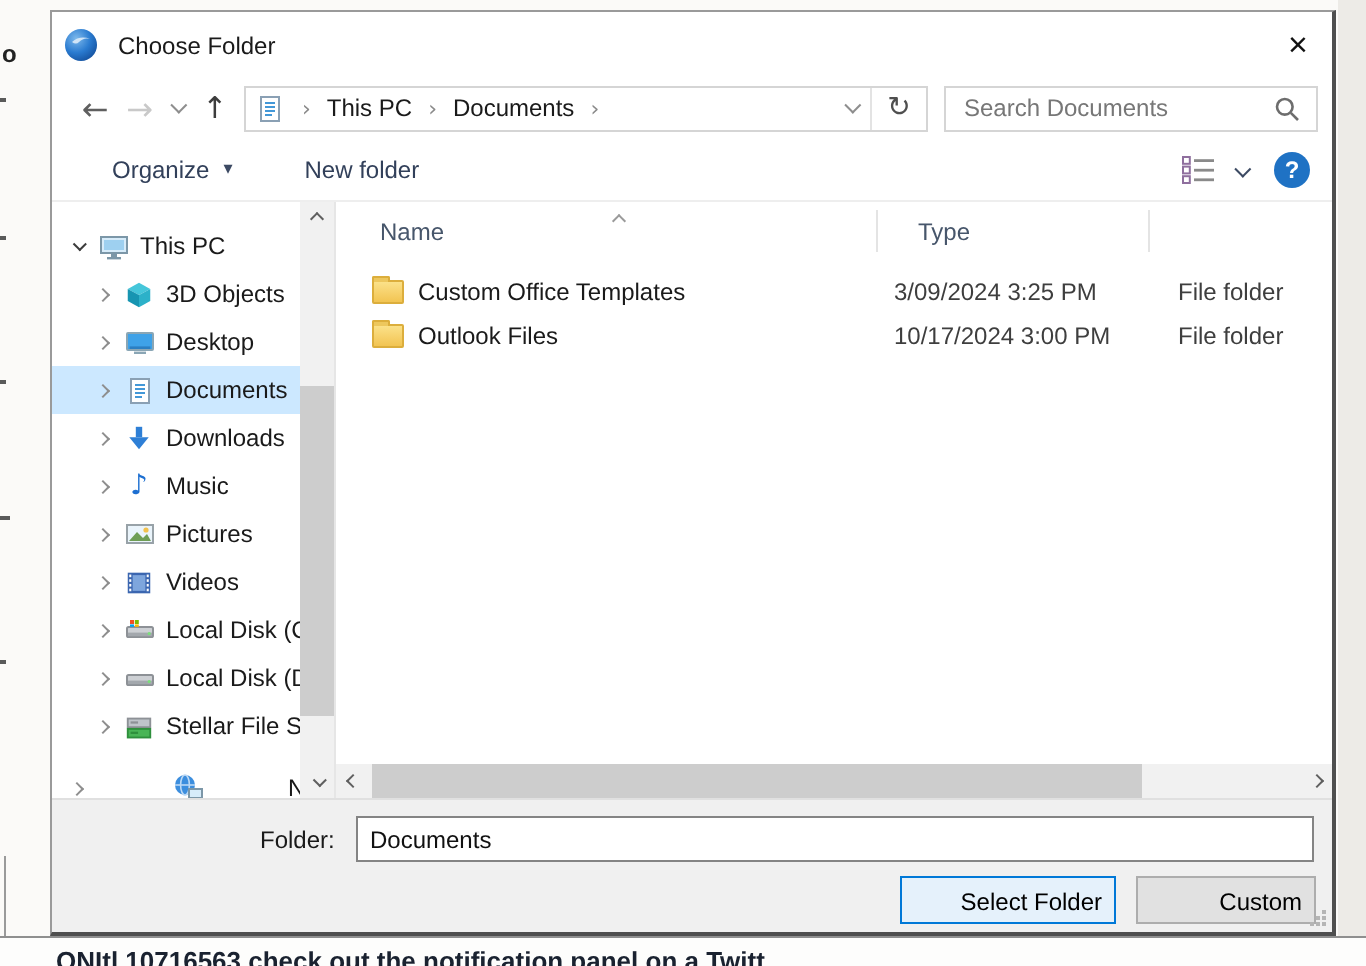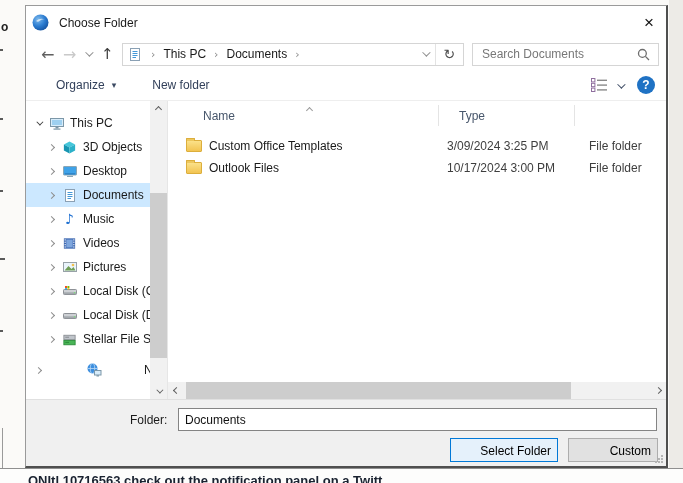--- a/index.html
+++ b/index.html
@@ -100,21 +100,21 @@
   .vscroll .arrow .chev { width:5px; height:5px; border-color:#5f5f5f; }
   .vscroll .arrow.topA { top:0; }
   .vscroll .arrow.botA { bottom:0; }
   .vthumb { position:absolute; left:0; top:92px; width:17px; height:165px; background:#cdcdcd; }
 
   .vsplit { width:1px; background:#e6e6e6; flex:0 0 auto; }
 
   
   .main { flex:1; position:relative; min-width:0; }
   .lheader { height:26px; display:flex; align-items:center; color:#47566b; position:relative; margin-top:2px; }
-  .h-name { width:270px; padding-left:35px; }
+  .h-name { width:270px; padding-left:22px; }
   .h-date { width:136px; padding-left:9px; }
   .h-type { flex:1; padding-left:21px; }
   .h-sep { position:absolute; top:2px; width:1px; height:21px; background:#e4e4e4; }
   .h-sep.s1 { left:270px; } .h-sep.s2 { left:406px; }
   .sort-caret { position:absolute; left:139px; top:-1px; }
   .sort-caret .chev { width:5px; height:5px; border-color:#9a9a9a; }
 
   .frows { margin-top:6px; }
   .frow { height:22px; display:flex; align-items:center; }
   .f-name { width:270px; padding-left:18px; display:flex; align-items:center; }
@@ -296,27 +296,53 @@
               <rect x="2.5" y="1.5" width="9" height="12" fill="#fff" stroke="#8aa0b4"></rect>
               <rect x="4.5" y="4" width="5" height="1" fill="#4398d8"></rect>
               <rect x="4.5" y="6" width="5" height="1" fill="#4398d8"></rect>
               <rect x="4.5" y="8" width="5" height="1" fill="#4398d8"></rect>
               <rect x="4.5" y="10" width="3.5" height="1" fill="#4398d8"></rect>
             </svg>
           </span>
           <span class="tlabel">Documents</span>
         </div>
 
+        <div class="trow lvl1">
+          <span class="tchev">
+              <i class="chev right"></i>
+            </span>
+          <span class="ticon">
+            <svg width="15" height="15" viewBox="0 0 16 16">
+              <rect x="6.3" y="1.5" width="3.4" height="5.5" fill="#2e7fd6"></rect>
+              <polygon points="2.8,7 13.2,7 8,13.5" fill="#2e7fd6"></polygon>
+            </svg>
+          </span>
+          <span class="tlabel">Downloads</span>
+        </div>
 
         <div class="trow lvl1">
           <span class="tchev">
               <i class="chev right"></i>
             </span>
           <span class="ticon uglyph" style="color:#1d6fd1;font-size:14px;font-weight:bold;">♪</span>
           <span class="tlabel">Music</span>
+        </div>
+
+        <div class="trow lvl1">
+          <span class="tchev">
+              <i class="chev right"></i>
+            </span>
+          <span class="ticon">
+            <svg width="16" height="16" viewBox="0 0 16 16">
+              <rect x="1.5" y="3.5" width="13" height="9" fill="#eaf4fb" stroke="#98a2a8"></rect>
+              <polygon points="2.5,11.5 6.5,7 9.5,10 11.5,8 13.5,11.5" fill="#6f9e55"></polygon>
+              <circle cx="11" cy="6" r="1.3" fill="#f2c14d"></circle>
+            </svg>
+          </span>
+          <span class="tlabel">Pictures</span>
         </div>
 
         <div class="trow lvl1">
           <span class="tchev">
               <i class="chev right"></i>
             </span>
           <span class="ticon">
             <svg width="15" height="15" viewBox="0 0 16 16">
               <rect x="2" y="2.5" width="12" height="11" fill="#3b66b0"></rect>
               <rect x="4.6" y="3.8" width="6.8" height="8.4" fill="#7ea6dd"></rect>
@@ -324,34 +350,20 @@
                 <rect x="2.8" y="6" width="1.1" height="1.4" fill="#fff"></rect>
               <rect x="2.8" y="8.5" width="1.1" height="1.4" fill="#fff"></rect>
                 <rect x="2.8" y="11" width="1.1" height="1.4" fill="#fff"></rect>
               <rect x="12.1" y="3.5" width="1.1" height="1.4" fill="#fff"></rect>
                 <rect x="12.1" y="6" width="1.1" height="1.4" fill="#fff"></rect>
               <rect x="12.1" y="8.5" width="1.1" height="1.4" fill="#fff"></rect>
                 <rect x="12.1" y="11" width="1.1" height="1.4" fill="#fff"></rect>
             </svg>
           </span>
           <span class="tlabel">Videos</span>
-        </div>
-
-        <div class="trow lvl1">
-          <span class="tchev">
-              <i class="chev right"></i>
-            </span>
-          <span class="ticon">
-            <svg width="16" height="16" viewBox="0 0 16 16">
-              <rect x="1.5" y="3.5" width="13" height="9" fill="#eaf4fb" stroke="#98a2a8"></rect>
-              <polygon points="2.5,11.5 6.5,7 9.5,10 11.5,8 13.5,11.5" fill="#6f9e55"></polygon>
-              <circle cx="11" cy="6" r="1.3" fill="#f2c14d"></circle>
-            </svg>
-          </span>
-          <span class="tlabel">Pictures</span>
         </div>
 
         <div class="trow lvl1">
           <span class="tchev">
               <i class="chev right"></i>
             </span>
           <span class="ticon">
             <svg width="16" height="16" viewBox="0 0 16 16">
               <rect x="1.5" y="6.5" width="13" height="5" rx="0.8" fill="#cdd0d4" stroke="#8d9196"></rect>
               <rect x="2" y="9.3" width="12" height="1.8" fill="#a3a8ad"></rect>

